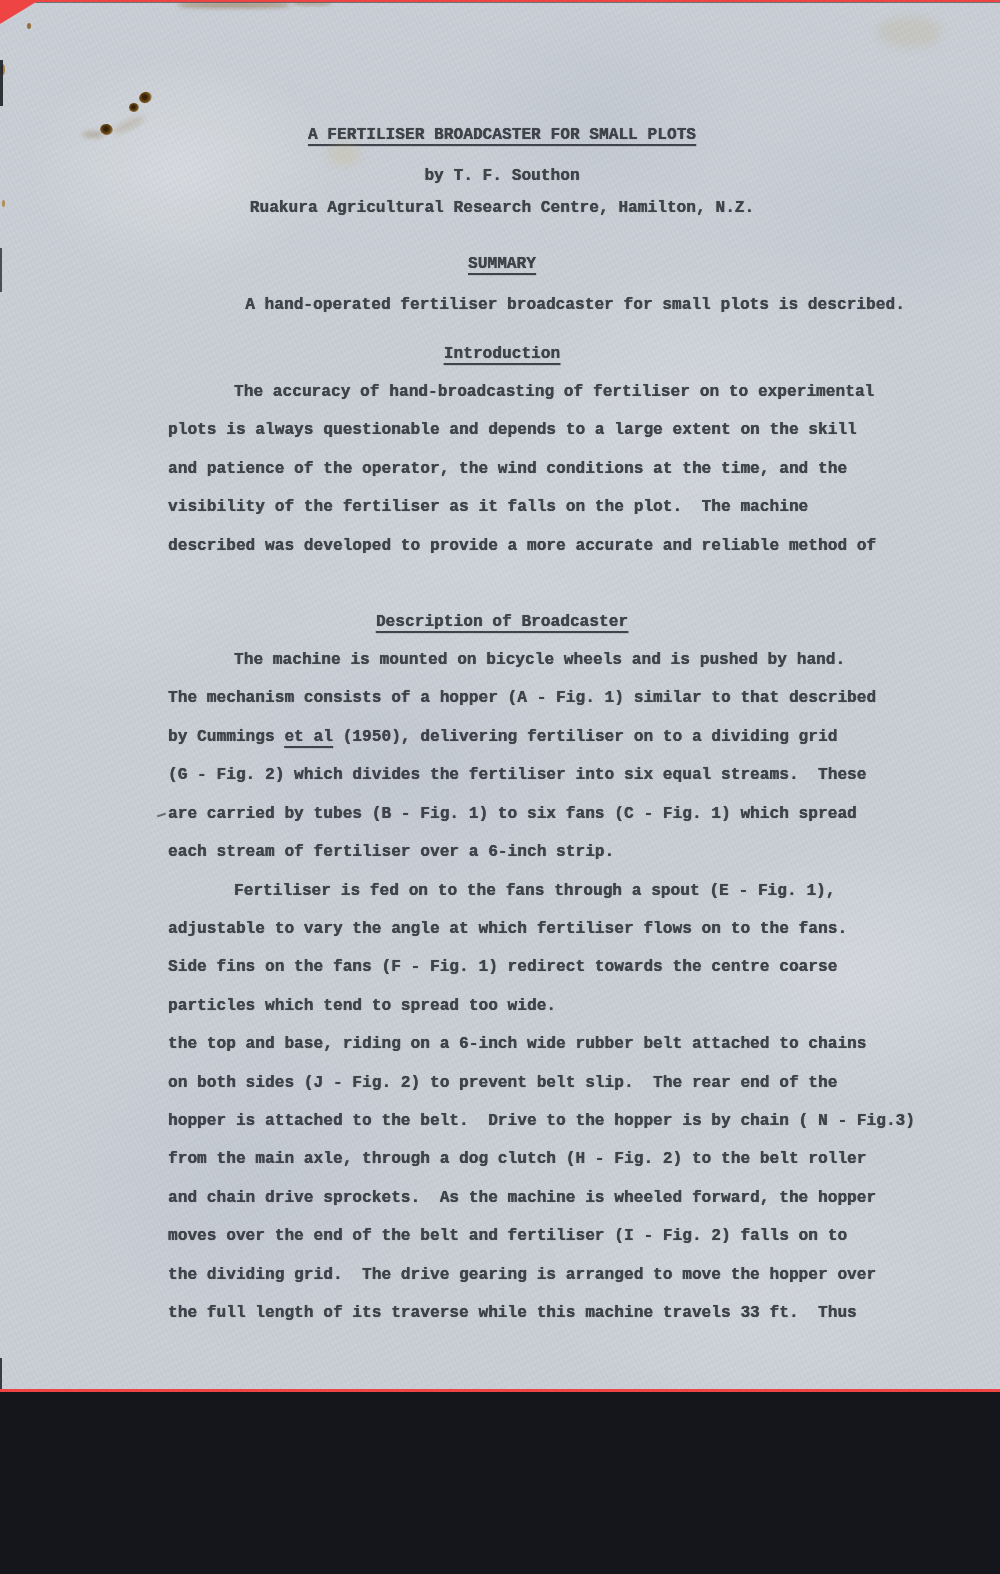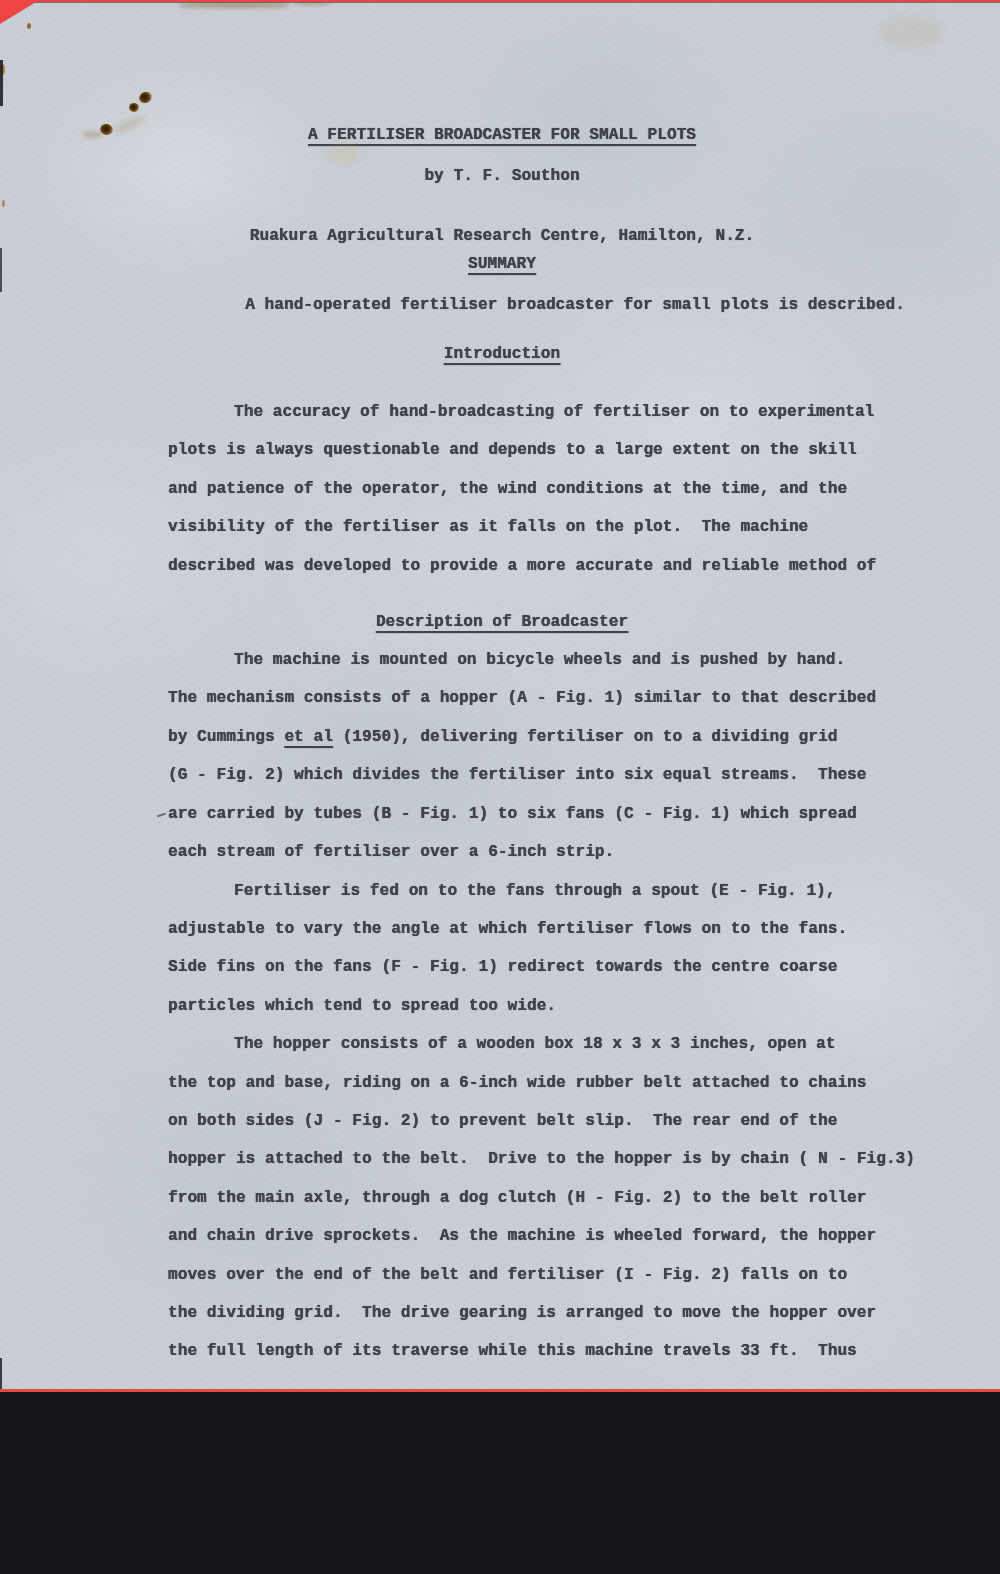--- a/index.html
+++ b/index.html
@@ -71,25 +71,25 @@
     line-height: 22px;
   }
   .ul {
     text-decoration: underline;
     text-decoration-thickness: 1.6px;
     text-underline-offset: 5px;
   }
   .ind { padding-left: 66px; }
   .pos-title        { top: 122px; }
   .pos-byline       { top: 163px; }
-  .pos-affiliation  { top: 195px; margin-top: 28px; }
+  .pos-affiliation  { top: 195px; }
   .pos-summary-h    { top: 251px; }
   .pos-summary-line { top: 284px; text-align: center; }
   .pos-intro-h      { top: 341px; }
-  .pos-intro-p      { top: 391px; }
+  .pos-intro-p      { top: 371px; }
   .pos-desc-h       { top: 609px; }
   .pos-desc-p1      { top: 639px; }
   .pos-desc-p2      { top: 869.6px; }
   .pos-desc-p3      { top: 1023.2px; }
   
   .spot { position: absolute; z-index: 5; border-radius: 50%; }
   .fox {
     background: radial-gradient(circle at 45% 45%, #35220a 20%, #74501a 55%, rgba(150,110,50,.4) 78%, transparent 100%);
   }
   .edge-streak { position: absolute; z-index: 6; background: #14171c; }
@@ -145,21 +145,20 @@
       </div>
 
       <div class="blk pos-desc-p2">
         <div class="line ind">Fertiliser is fed on to the fans through a spout (E - Fig. 1),</div>
         <div class="line">adjustable to vary the angle at which fertiliser flows on to the fans.</div>
         <div class="line">Side fins on the fans (F - Fig. 1) redirect towards the centre coarse</div>
         <div class="line">particles which tend to spread too wide.</div>
       </div>
 
       <div class="blk pos-desc-p3">
-        <div class="line ind">The hopper consists of a wooden box 18 x 3 x 3 inches, open at</div>
         <div class="line">the top and base, riding on a 6-inch wide rubber belt attached to chains</div>
         <div class="line">on both sides (J - Fig. 2) to prevent belt slip.  The rear end of the</div>
         <div class="line">hopper is attached to the belt.  Drive to the hopper is by chain ( N - Fig.3)</div>
         <div class="line">from the main axle, through a dog clutch (H - Fig. 2) to the belt roller</div>
         <div class="line">and chain drive sprockets.  As the machine is wheeled forward, the hopper</div>
         <div class="line">moves over the end of the belt and fertiliser (I - Fig. 2) falls on to</div>
         <div class="line">the dividing grid.  The drive gearing is arranged to move the hopper over</div>
         <div class="line">the full length of its traverse while this machine travels 33 ft.  Thus</div>
       </div>
 

